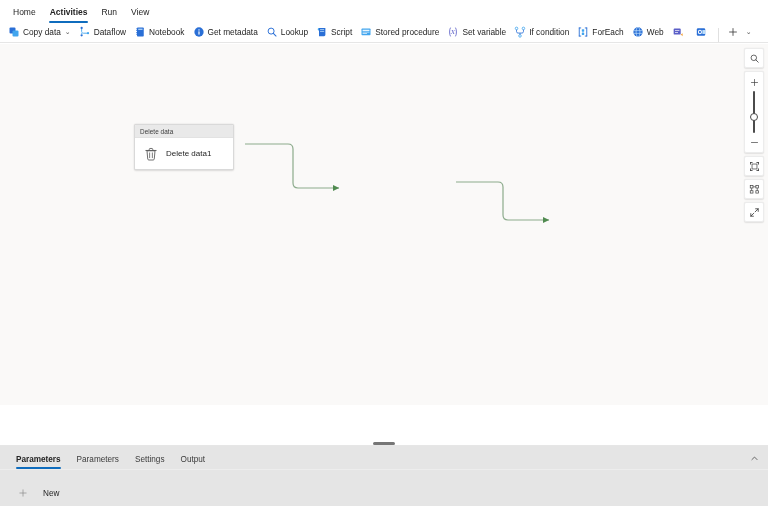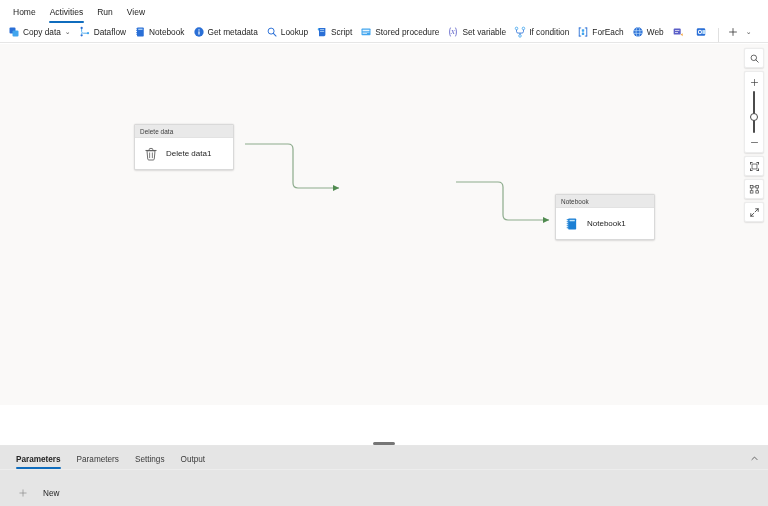--- a/index.html
+++ b/index.html
@@ -24,21 +24,21 @@
     font-size: 8.5px;
   }
   .menu-item {
     display: flex; align-items: center;
     padding: 12px 7px;
     color: #242424;
     position: relative;
     cursor: default;
     white-space: nowrap;
   }
-  .menu-item.active { font-weight: normal; }
+  .menu-item.active { font-weight: bold; }
   .menu-item.active::after {
     content: "";
     position: absolute;
     left: 6px; right: 6px; bottom: 1px;
     height: 1.6px;
     background: #0f6cbd;
     border-radius: 1px;
   }
 
   
@@ -410,36 +410,20 @@
           <path d="M3.6 5.6h12.8" stroke="#5b5b5b" stroke-width="1.2" stroke-linecap="round"></path>
           <path d="M7.8 5.4V4.1c0-0.55 0.45-1 1-1h2.4c0.55 0 1 0.45 1 1v1.3" fill="none" stroke="#5b5b5b" stroke-width="1.1"></path>
           <path d="M8.3 8.6v6M11.7 8.6v6" stroke="#5b5b5b" stroke-width="1" stroke-linecap="round"></path>
         </svg>
         <span class="node-label">Delete data1</span>
       </div>
 
     </div>
 
 
-    <div class="node" style="left:555px; top:150px;">
-      <div class="node-header">Notebook</div>
-      <div class="node-body">
-        <svg class="node-icon" viewBox="0 0 20 20">
-          <rect x="5.2" y="3" width="10" height="14" rx="1" fill="#1b7fd4"></rect>
-          <rect x="6.9" y="4.8" width="6.6" height="1.8" fill="#bfe4fa"></rect>
-          <rect x="3.2" y="4.2" width="2.6" height="1.1" rx="0.55" fill="#1b7fd4"></rect>
-          <rect x="3.2" y="6.7" width="2.6" height="1.1" rx="0.55" fill="#1b7fd4"></rect>
-          <rect x="3.2" y="9.2" width="2.6" height="1.1" rx="0.55" fill="#1b7fd4"></rect>
-          <rect x="3.2" y="11.7" width="2.6" height="1.1" rx="0.55" fill="#1b7fd4"></rect>
-          <rect x="3.2" y="14.2" width="2.6" height="1.1" rx="0.55" fill="#1b7fd4"></rect>
-        </svg>
-        <span class="node-label">Notebook1</span>
-      </div>
-
-    </div>
 
     <div class="canvas-controls">
       <div class="cc-btn">
         <svg viewBox="0 0 16 16">
           <circle cx="7" cy="7" r="4" fill="none" stroke="#3b3b3b" stroke-width="1.1"></circle>
           <path d="M10 10l3.4 3.4" stroke="#3b3b3b" stroke-width="1.2" stroke-linecap="round"></path>
         </svg>
       </div>
 
       <div class="zoom-stack">

